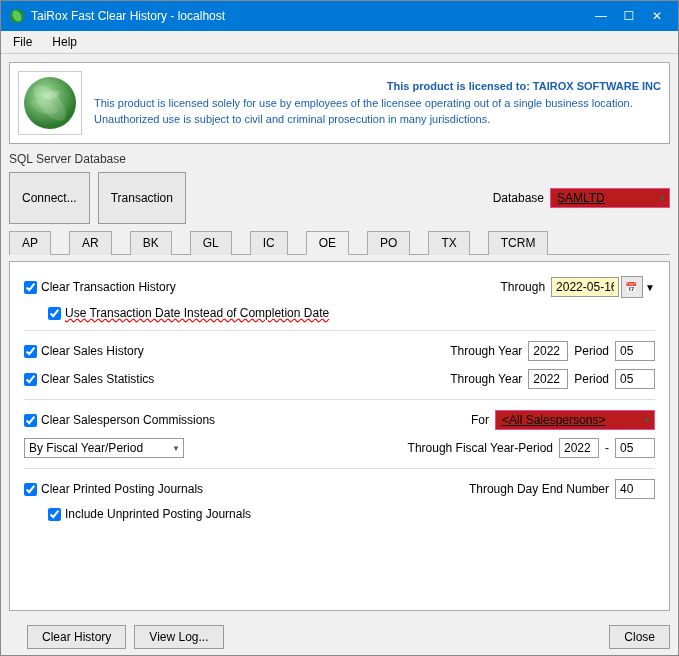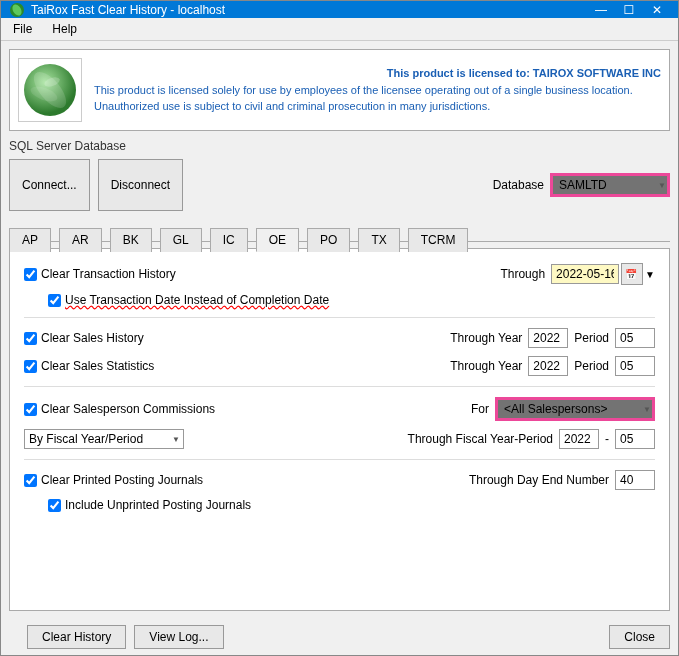--- a/index.html
+++ b/index.html
@@ -15,21 +15,21 @@
       width: 679px;
       height: 656px;
       background: #f0f0f0;
       border: 1px solid #888;
       display: flex;
       flex-direction: column;
     }
     .title-bar {
       background: #0078d7;
       color: white;
-      height: 17px;
+      height: 30px;
       display: flex;
       align-items: center;
       justify-content: space-between;
       padding: 0 8px;
       flex-shrink: 0;
     }
     .title-bar-left {
       display: flex;
       align-items: center;
       gap: 6px;
@@ -126,29 +126,30 @@
       min-width: 70px;
       text-align: left;
     }
     .db-label {
       margin-left: auto;
       display: flex;
       align-items: center;
       gap: 6px;
     }
     .select-box {
-      border: 3px solid #ec4899;
-      background: #737373;
+      border: 1px solid #ec4899;
+      background: #b91c1c;
       padding: 2px 20px 2px 6px;
       font-size: 12px;
       min-width: 120px;
       appearance: none;
       -webkit-appearance: none;
       cursor: pointer;
       position: relative;
+      text-decoration: underline;
     }
     .select-wrapper {
       position: relative;
       display: inline-block;
     }
     .select-wrapper::after {
       content: '▼';
       font-size: 8px;
       position: absolute;
       right: 4px;
@@ -161,23 +162,23 @@
       display: flex;
       border-bottom: 1px solid #aaa;
     }
     .tab {
       padding: 4px 12px;
       border: 1px solid #aaa;
       border-bottom: none;
       background: #e8e8e8;
       cursor: pointer;
       font-size: 12px;
-      margin-right: 8px;
+      margin-right: 18px;
       position: relative;
-      top: 11px;
+      top: 1px;
     }
     .tab.active {
       background: #f0f0f0;
       border-bottom: 1px solid #f0f0f0;
       z-index: 1;
     }
     .main-panel {
       border: 1px solid #aaa;
       background: white;
       flex: 1;
@@ -343,21 +344,21 @@
       </div>
       <div class="license-text">
         <div class="bold-line">This product is licensed to:  TAIROX SOFTWARE INC</div>
         <div>This product is licensed solely for use by employees of the licensee operating out of a single business location. Unauthorized use is subject to civil and criminal prosecution in many jurisdictions.</div>
       </div>
     </div>
 
     <div class="section-label">SQL Server Database</div>
     <div class="db-row">
       <button class="btn">Connect...</button>
-      <button class="btn">Disconnect</button>
+      <button class="btn">Transaction</button>
       <div class="db-label">
         <span>Database</span>
         <div class="select-wrapper">
           <select class="select-box">
             <option>SAMLTD</option>
           </select>
         </div>
       </div>
     </div>
 

